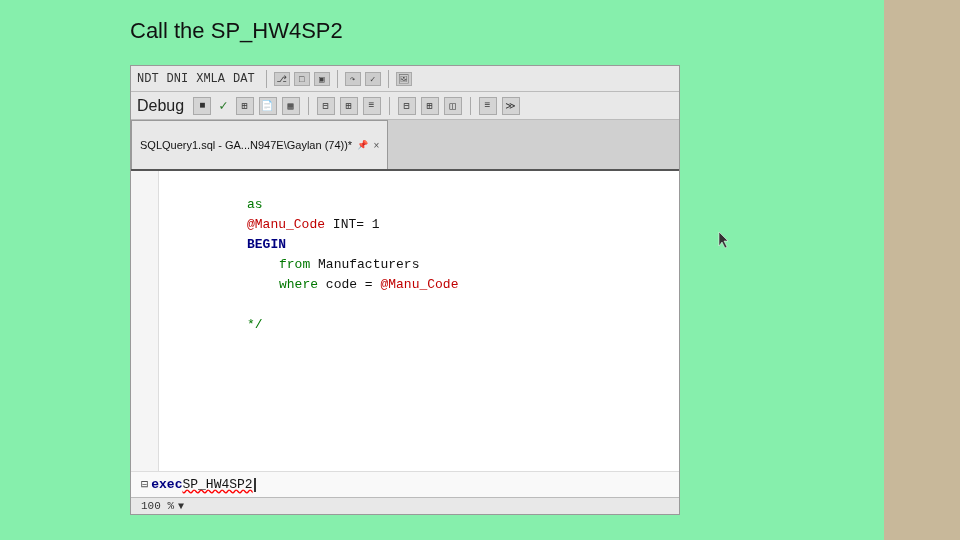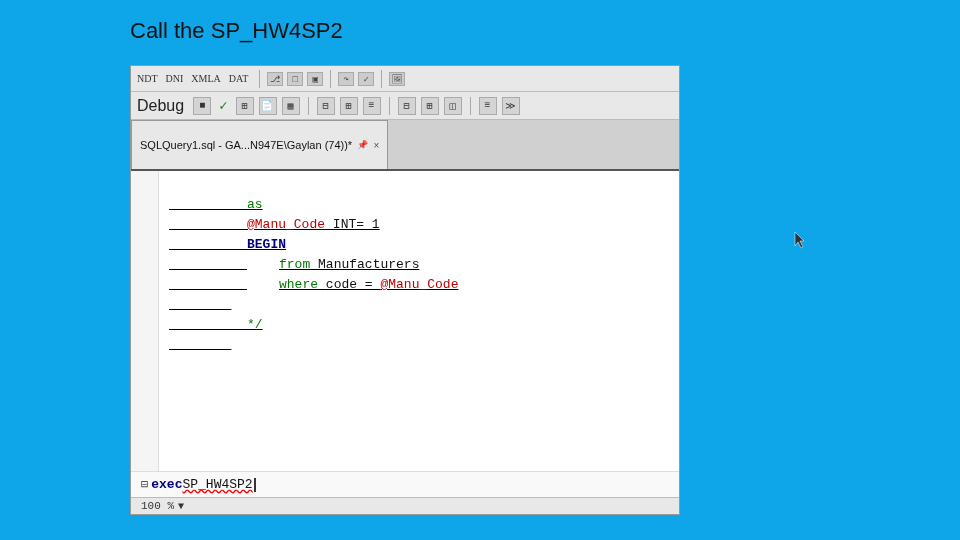--- a/index.html
+++ b/index.html
@@ -6,23 +6,23 @@
     body {
       width: 960px;
       height: 540px;
       background-color: #c8b89a;
       font-family: 'Courier New', Courier, monospace;
       overflow: hidden;
       position: relative;
     }
 
     .page-container {
-      width: 960px;
+      width: 884px;
       height: 540px;
-      background-color: #0ea5e9;
+      background-color: #86efac;
       position: relative;
     }
 
     
     .title-area {
       padding: 18px 0 10px 130px;
     }
 
     .page-title {
       font-family: Arial, sans-serif;
@@ -46,22 +46,22 @@
       background: #e8e8e8;
       border-bottom: 1px solid #bbb;
       padding: 3px 6px;
       display: flex;
       align-items: center;
       gap: 4px;
       min-height: 26px;
     }
 
     .toolbar-text {
-      font-family: Liberation Serif, serif;
-      font-size: 10px;
+      font-family: Liberation Mono, monospace;
+      font-size: 12px;
       color: #333;
       margin-right: 4px;
     }
 
     .toolbar-icon {
       width: 16px;
       height: 14px;
       background: #ccc;
       border: 1px solid #aaa;
       display: inline-block;
@@ -148,21 +148,20 @@
     .tab-pin {
       font-size: 9px;
       color: #666;
     }
 
     
     .code-editor {
       background: #fff;
       display: flex;
       min-height: 300px;
-      text-decoration: underline;
     }
 
     .line-gutter {
       width: 28px;
       background: #f5f5f5;
       border-right: 1px solid #ddd;
       padding-top: 4px;
     }
 
     .code-content {

